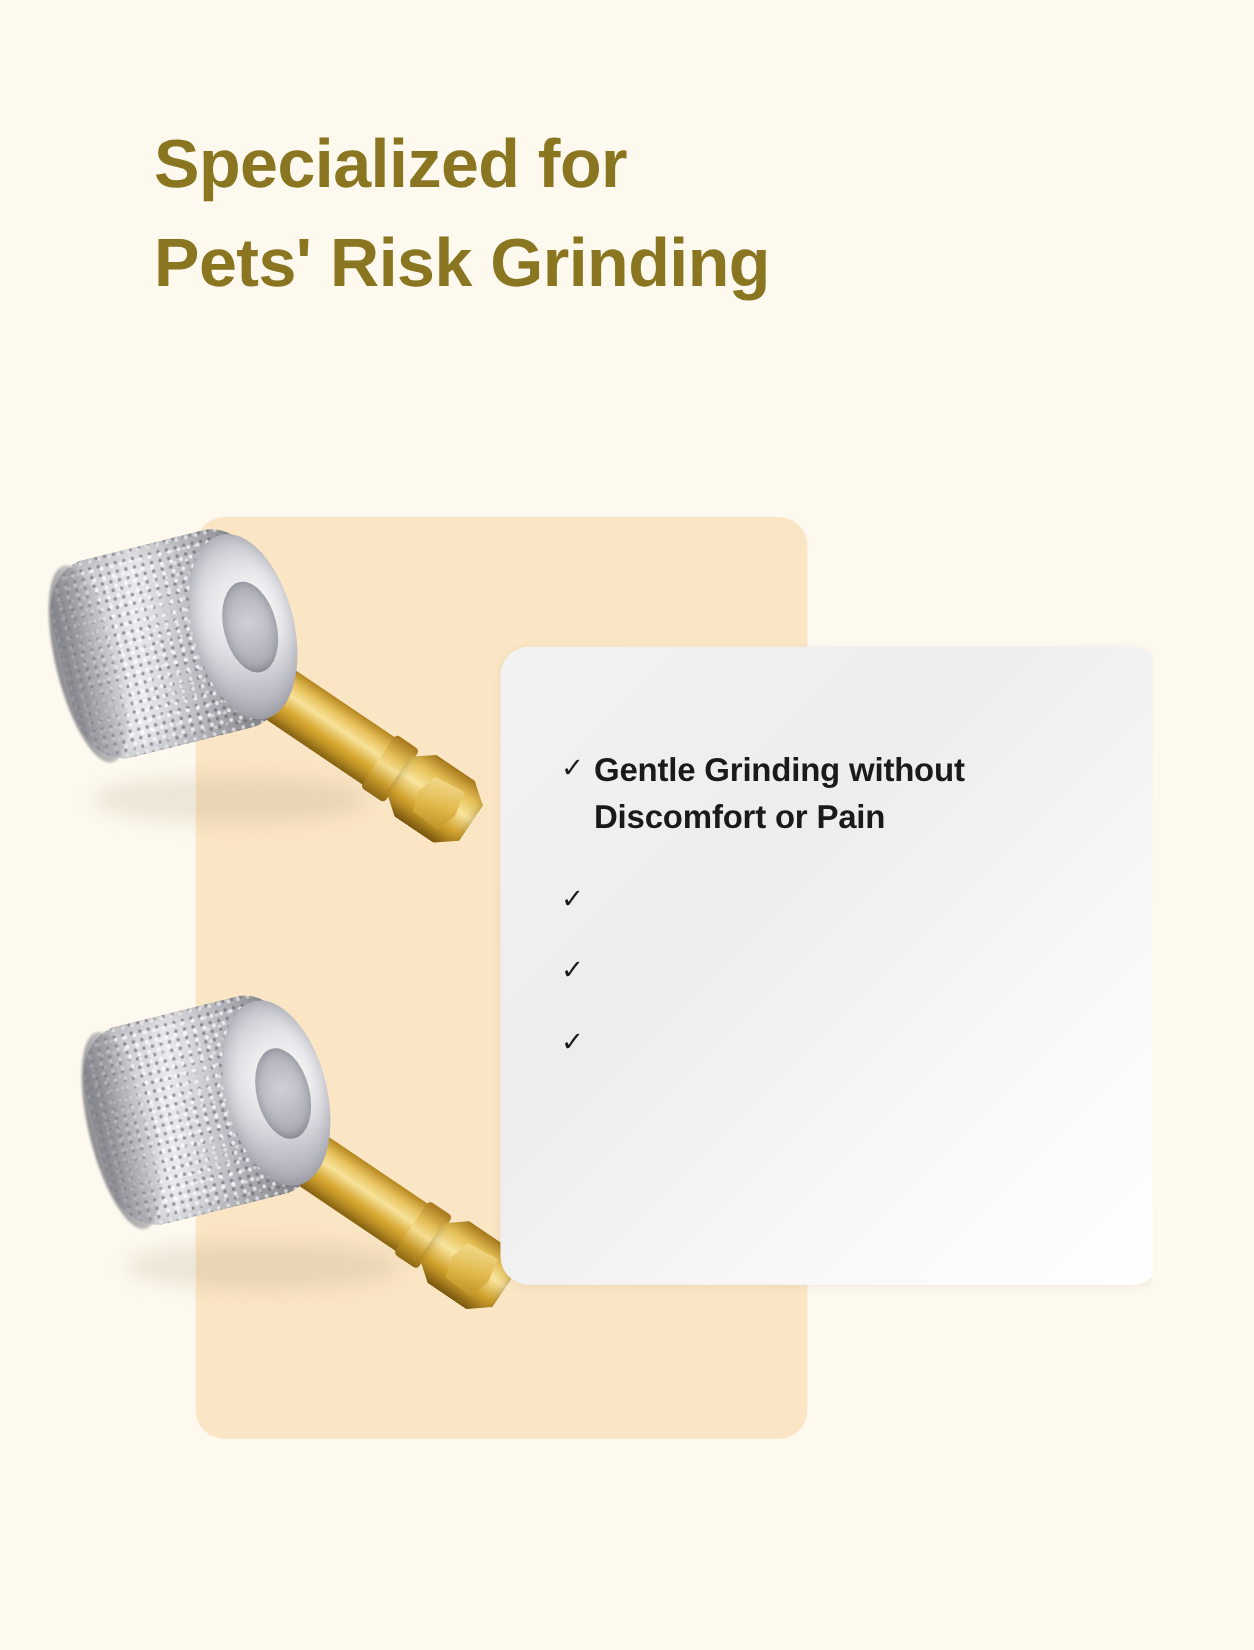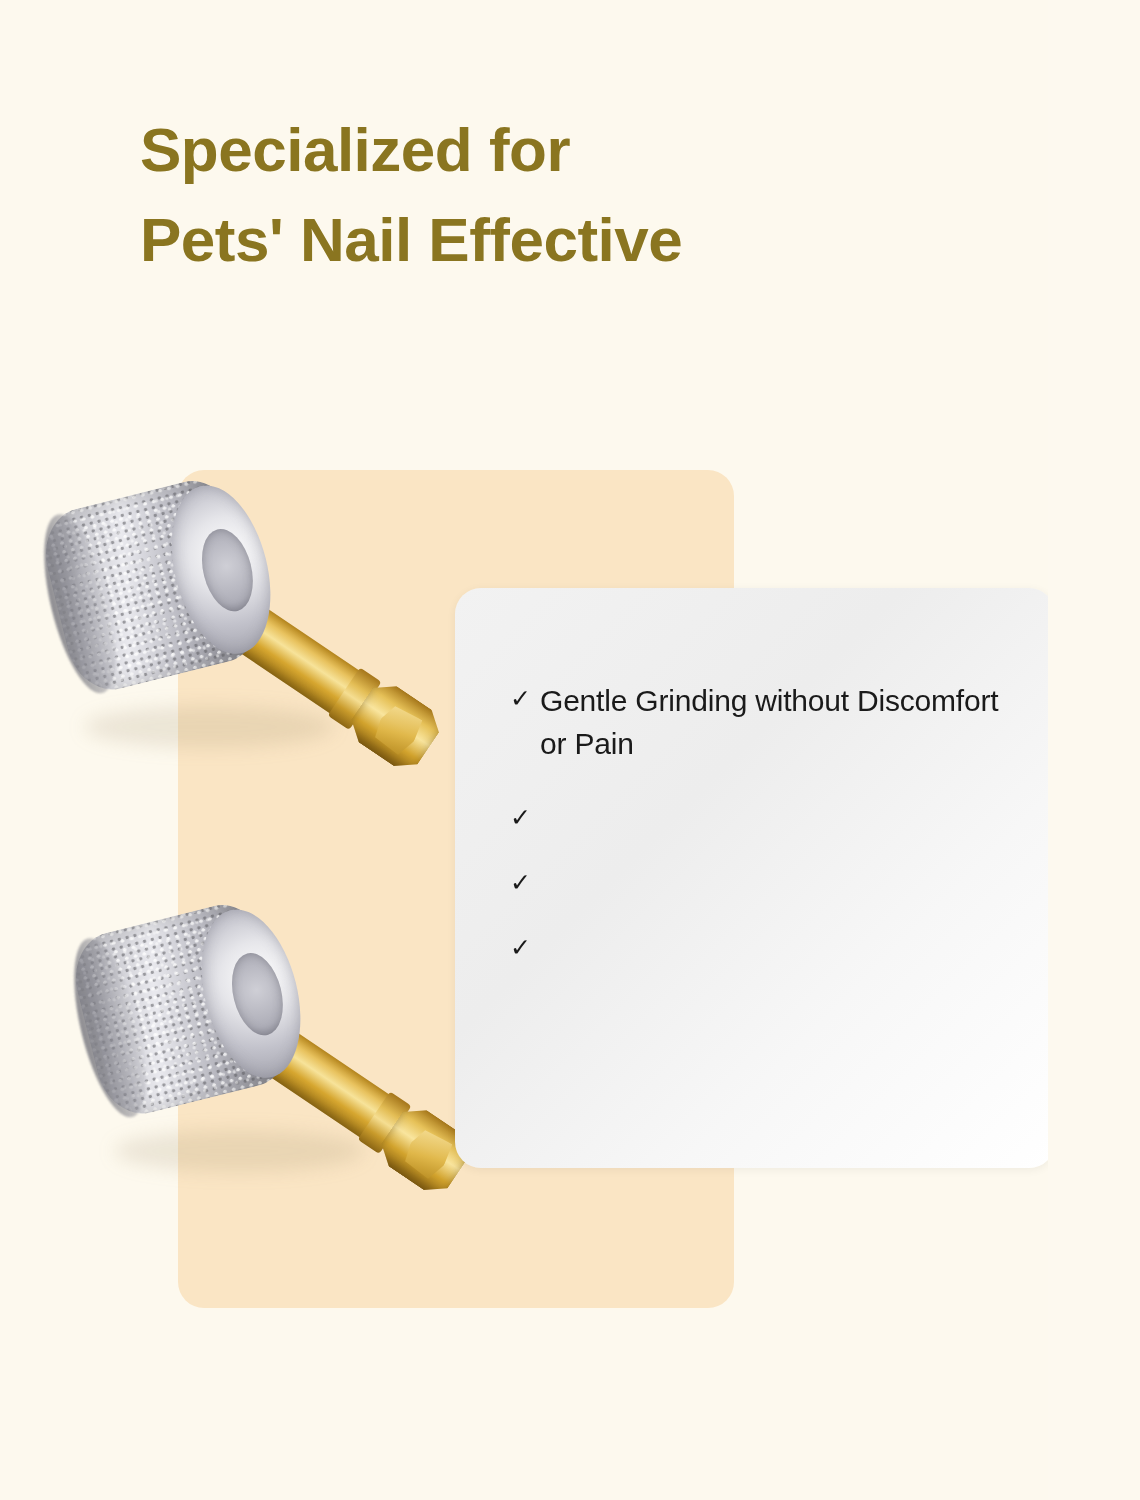--- a/index.html
+++ b/index.html
@@ -79,21 +79,21 @@
   .check-icon {
     flex: 0 0 auto;
     width: 30px;
     margin-top: 6px;
     color: #1a1a1a;
     font-size: 25px;
     line-height: 1;
   }
   .feature-text {
     font-size: 30px;
-    font-weight: normal;
+    font-weight: bold;
     color: #1a1a1a;
     line-height: 1.42;
     letter-spacing: -0.2px;
     max-width: 470px;
   }
 
   
   .product {
     position: absolute;
     width: 400px;
@@ -222,21 +222,21 @@
     filter: blur(9px);
   }
 </style>
 </head>
 <body>
 
 <div class="page">
 
   <div class="heading">
     <span class="line">Specialized for</span>
-    <span class="line">Pets' Nail Effective</span>
+    <span class="line">Pets' Risk Grinding</span>
   </div>
 
   <div class="peach-panel"></div>
 
   <div class="product product-1">
     <div class="shadow" style="left:40px; top:268px; width:250px; height:42px;"></div>
     <div class="bit-wrap">
       <div class="shank">
         <div class="shank-rod"></div>
         <div class="shank-collar"></div>

